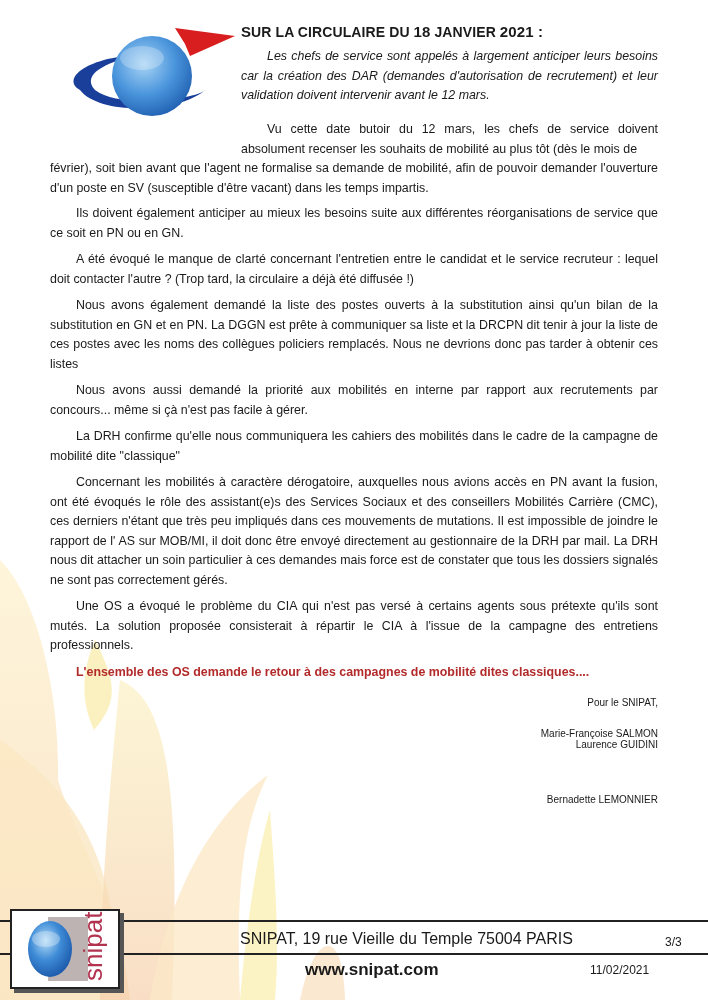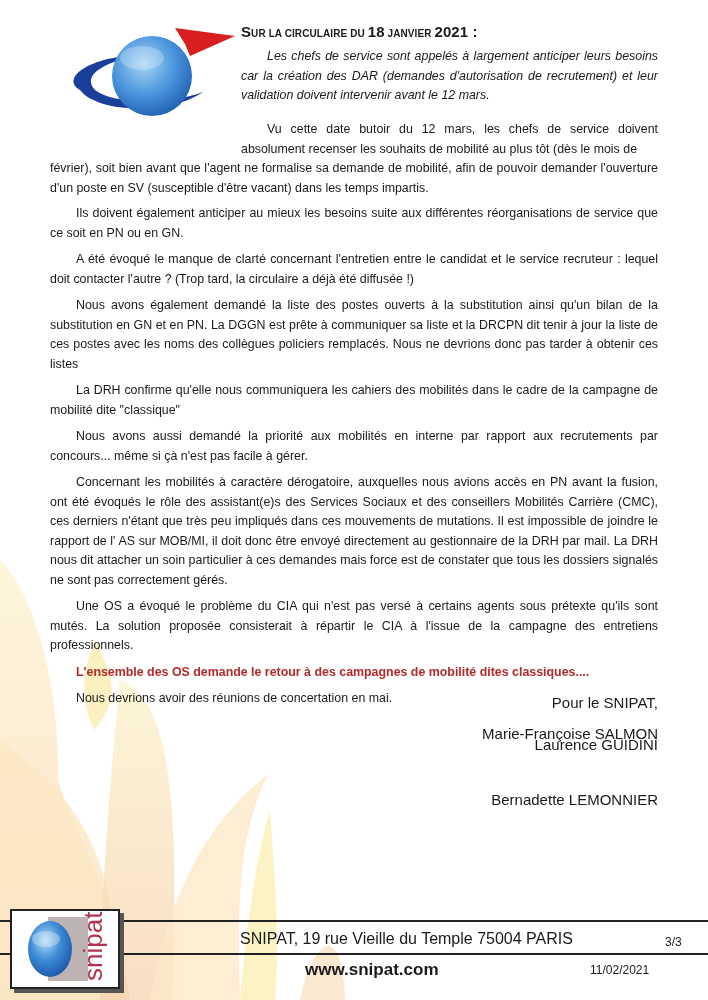--- a/index.html
+++ b/index.html
@@ -7,30 +7,30 @@
     body { position: relative; font-family: "Liberation Sans", sans-serif; color: #1a1a1a; }
 
     .flames { position: absolute; left: 0; top: 0; width: 708px; height: 1000px; z-index: 0; pointer-events: none; }
 
     .logo { position: absolute; left: 50px; top: 18px; width: 185px; height: 105px; z-index: 1; }
 
     .content { position: absolute; left: 50px; top: 0; width: 608px; z-index: 2; font-size: 12.4px; line-height: 19.5px; }
 
     .title { position: absolute; left: 191px; top: 22px; font-weight: bold; font-size: 13.5px; letter-spacing: 0.1px; white-space: nowrap; }
     .title .big { font-size: 15px; }
-    .title .sc { font-size: 10px; margin-top: 37px; }
+    .title .sc { font-size: 14px; margin-top: 37px; }
 
     .p { text-align: justify; text-indent: 26px; }
     .p.wrap-first { position: absolute; left: 191px; width: 417px; font-style: italic; }
     .p.full { width: 608px; margin-bottom: 7px; }
 
     .red { color: #b22a2a; font-weight: bold; text-indent: 26px; }
     .plain { text-indent: 26px; }
 
-    .sign { position: absolute; right: 50px; text-align: left; font-size: 15px; line-height: 19.5px; z-index: 2; }
+    .sign { position: absolute; right: 50px; text-align: left; font-size: 10px; line-height: 19.5px; z-index: 2; }
 
     .footer-line { position: absolute; left: 0; width: 708px; height: 2px; background: #222; z-index: 2; }
     .footer-logo-box { position: absolute; left: 10px; top: 909px; width: 110px; height: 80px; background: #fff; border: 2px solid #222; box-shadow: 4px 4px 0 #555; z-index: 3; }
     .footer-addr { position: absolute; left: 240px; top: 930px; font-size: 16px; font-weight: normal; z-index: 3; white-space: nowrap; }
     .footer-page { position: absolute; left: 665px; top: 935px; font-size: 12px; z-index: 3; }
     .footer-web { position: absolute; left: 305px; top: 960px; font-size: 17px; font-weight: bold; z-index: 3; }
     .footer-date { position: absolute; left: 590px; top: 963px; font-size: 12px; z-index: 3; }
   </style>
 </head>
 <body>
@@ -82,26 +82,25 @@
   </div>
 
   <div style="position:absolute; top:159px; left:0; width:608px;">
     <p class="p" style="text-indent:0;">février), soit bien avant que l'agent ne formalise sa demande de mobilité, afin de pouvoir demander l'ouverture d'un poste en SV (susceptible d'être vacant) dans les temps impartis.</p>
   </div>
 
   <div style="position:absolute; top:204px; left:0; width:608px;">
     <p class="p full">Ils doivent également anticiper au mieux les besoins suite aux différentes réorganisations de service que ce soit en PN ou en GN.</p>
     <p class="p full">A été évoqué le manque de clarté concernant l'entretien entre le candidat et le service recruteur : lequel doit contacter l'autre ? (Trop tard, la circulaire a déjà été diffusée !)</p>
     <p class="p full">Nous avons également demandé la liste des postes ouverts à la substitution ainsi qu'un bilan de la substitution en GN et en PN. La DGGN est prête à communiquer sa liste et la DRCPN dit tenir à jour la liste de ces postes avec les noms des collègues policiers remplacés. Nous ne devrions donc pas tarder à obtenir ces listes</p>
+    <p class="p full">Nous avons aussi demandé la priorité aux mobilités en interne par rapport aux recrutements par concours... même si çà n'est pas facile à gérer.</p>
     <p class="p full">La DRH confirme qu'elle nous communiquera les cahiers des mobilités dans le cadre de la campagne de mobilité dite "classique"</p>
-    <p class="p full">Nous avons aussi demandé la priorité aux mobilités en interne par rapport aux recrutements par concours... même si çà n'est pas facile à gérer.</p>
     <p class="p full">Concernant les mobilités à caractère dérogatoire, auxquelles nous avions accès en PN avant la fusion, ont été évoqués le rôle des assistant(e)s des Services Sociaux et des conseillers Mobilités Carrière (CMC), ces derniers n'étant que très peu impliqués dans ces mouvements de mutations. Il est impossible de joindre le rapport de l' AS sur MOB/MI, il doit donc être envoyé directement au gestionnaire de la DRH par mail. La DRH nous dit attacher un soin particulier à ces demandes mais force est de constater que tous les dossiers signalés ne sont pas correctement gérés.</p>
     <p class="p full">Une OS a évoqué le problème du CIA qui n'est pas versé à certains agents sous prétexte qu'ils sont mutés. La solution proposée consisterait à répartir le CIA à l'issue de la campagne des entretiens professionnels.</p>
     <p class="red" style="margin-bottom:7px;">L'ensemble des OS demande le retour à des campagnes de mobilité dites classiques....</p>
-    <p class="plain">Nous devrions avoir des réunions de concertation en mai.</p>
   </div>
 </div>
 
 <div class="sign" style="top:693px;">Pour le SNIPAT,</div>
 <div class="sign" style="top:735px;">Laurence GUIDINI</div>
 <div class="sign" style="top:724px;">Marie-Françoise SALMON</div>
 <div class="sign" style="top:774px;margin-top:16px;">Bernadette LEMONNIER</div>
 
 <div class="footer-line" style="top:920px;"></div>
 <div class="footer-line" style="top:953px;"></div>

